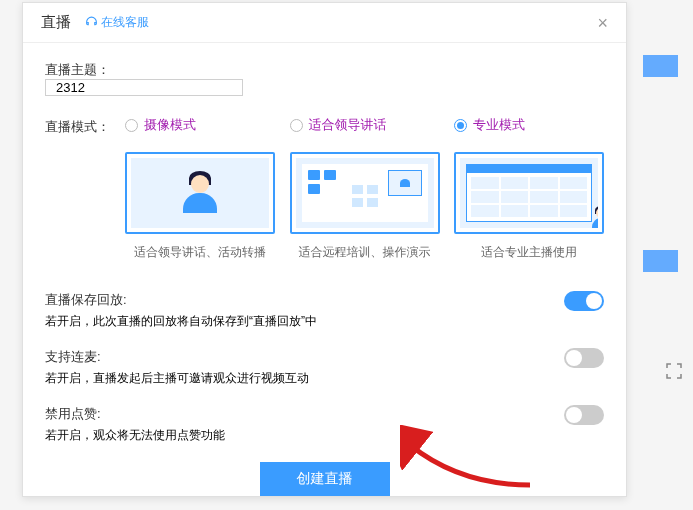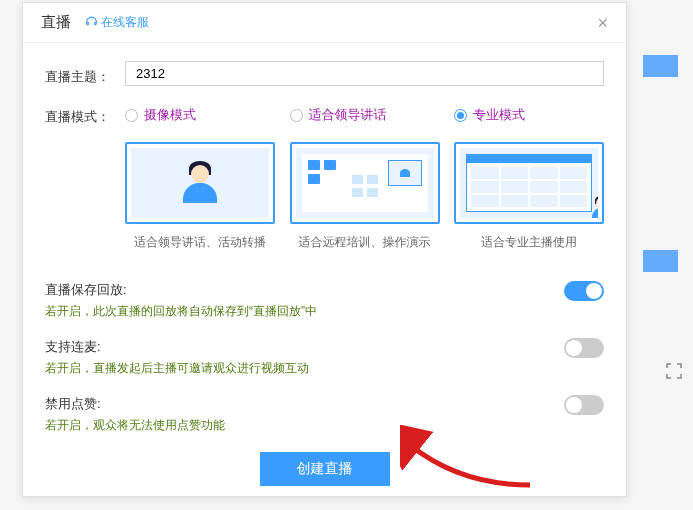--- a/index.html
+++ b/index.html
@@ -13,21 +13,21 @@
 .modal { position: absolute; left: 22px; top: 2px; width: 605px; height: 495px; background: #fff; border: 1px solid #e0e0e0; box-shadow: 0 2px 8px rgba(0,0,0,0.1); }
 
 .modal-header { display: flex; align-items: center; padding: 10px 18px; border-bottom: 1px solid #eee; }
 .modal-title { font-size: 15px; color: #333; font-weight: normal; text-align: right; }
 .support-link { display: flex; align-items: center; margin-left: 14px; font-size: 12px; color: #3a9cff; }
 .support-link svg { margin-right: 3px; }
 .close-btn { margin-left: auto; font-size: 18px; color: #999; cursor: pointer; line-height: 1; }
 
 .modal-body { padding: 18px 22px 10px 22px; }
 
-.form-row { display: flex; align-items: flex-end; margin-bottom: 20px; }
+.form-row { display: flex; align-items: flex-start; margin-bottom: 20px; flex-direction: column; }
 .form-label { font-size: 13px; color: #333; width: 80px; flex-shrink: 0; }
 .form-input { flex: 1; height: 25px; border: 1px solid #d0d0d0; padding: 0 10px; font-size: 13px; outline: none; }
 
 .mode-row { display: flex; align-items: flex-start; justify-content: flex-end; }
 .mode-label { font-size: 13px; color: #333; width: 80px; flex-shrink: 0; padding-top: 2px; }
 .mode-options { flex: 1; display: flex; justify-content: space-between; }
 .mode-option { text-align: center; cursor: pointer; }
 .radio-row { display: flex; align-items: center; font-size: 13px; color: #a21caf; margin-bottom: 18px; }
 .radio-circle { width: 13px; height: 13px; border: 1px solid #bbb; border-radius: 50%; margin-right: 6px; display: inline-flex; align-items: center; justify-content: center; }
 .radio-circle.checked { border-color: #3a9cff; }
@@ -59,21 +59,21 @@
 .pro-thumb .grid span { background: #e8f3ff; }
 .pro-thumb .small-person { position: absolute; right: -14px; bottom: -4px; width: 22px; height: 26px; }
 .pro-thumb .small-person .h { width:10px; height:10px; background:#ffe0c0; border-radius:50%; position:absolute; left:6px; top:2px;}
 .pro-thumb .small-person .hr {width:12px;height:8px;background:#1a1a3a;border-radius:50% 50% 0 0;position:absolute;left:5px;top:0;}
 .pro-thumb .small-person .b { width:18px; height:12px; background:#3a9cff; border-radius:9px 9px 0 0; position:absolute; left:2px; top:12px;}
 
 .toggle-section { margin-top: 30px; }
 .toggle-row { display: flex; align-items: flex-start; margin-bottom: 18px; }
 .toggle-text { flex: 1; }
 .toggle-title { font-size: 13px; color: #333; margin-bottom: 4px; }
-.toggle-desc { font-size: 12px; color: #4d7c0f; }
+.toggle-desc { font-size: 12px; color: #000000; }
 .toggle-switch { width: 40px; height: 20px; background: #ccc; border-radius: 10px; position: relative; cursor: pointer; flex-shrink: 0; margin-left: 20px; }
 .toggle-switch.on { background: #3a9cff; }
 .toggle-knob { width: 16px; height: 16px; background: #fff; border-radius: 50%; position: absolute; top: 2px; left: 2px; transition: left 0.2s; }
 .toggle-switch.on .toggle-knob { left: 22px; }
 
 .create-btn { display: block; margin: 8px auto 0 auto; width: 130px; height: 34px; background: #3a9cff; color: #fff; border: none; font-size: 14px; cursor: pointer; }
 
 .arrow { position: absolute; left: 400px; top: 425px; pointer-events: none; }
 
 .fullscreen-icon { position: absolute; right: 10px; bottom: 130px; width: 18px; height: 18px; }

